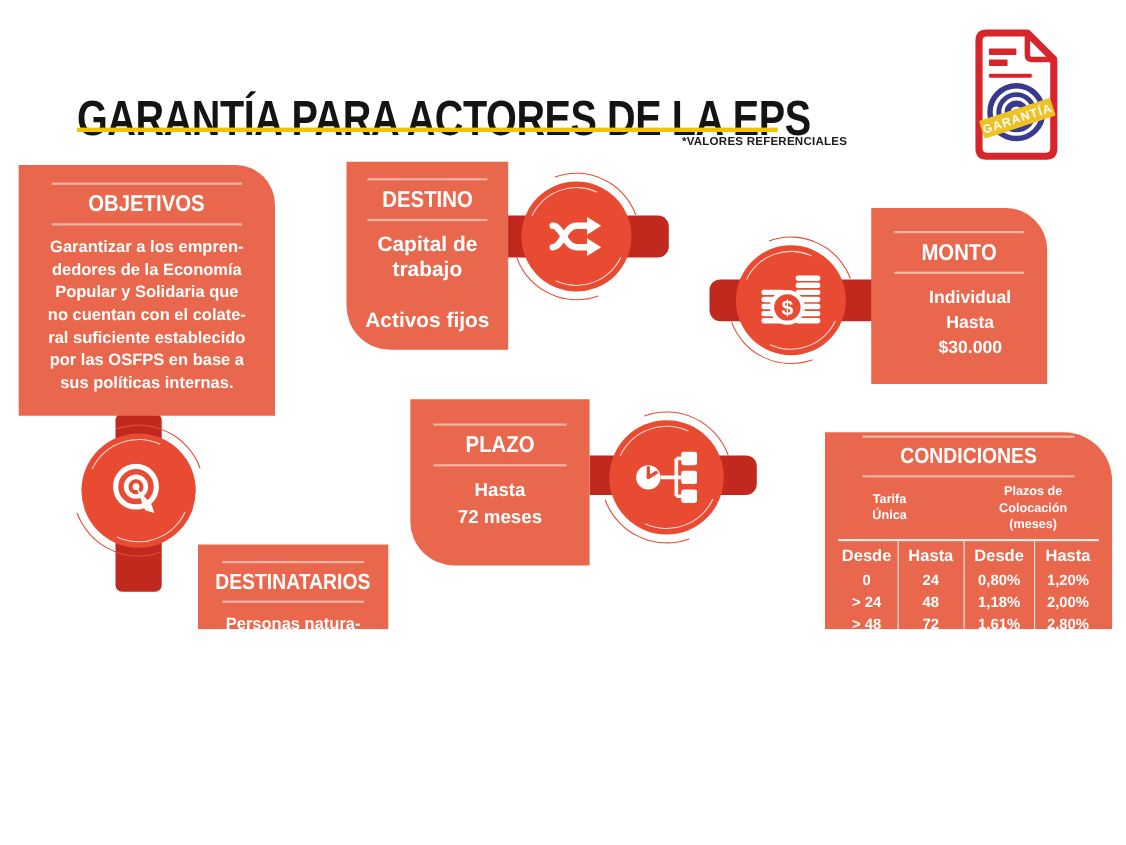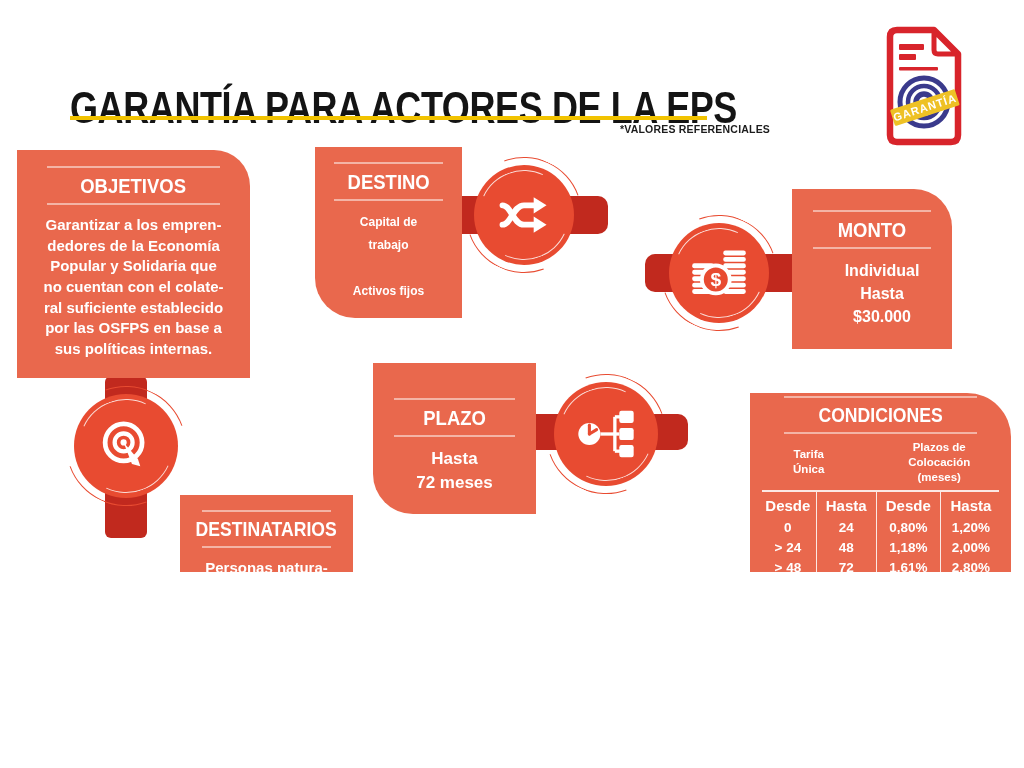--- a/index.html
+++ b/index.html
@@ -31,26 +31,26 @@
   .condense{display:inline-block;transform:scaleX(.88);transform-origin:50% 50%;white-space:nowrap;}
   .rule{height:2px;background:rgba(255,255,255,.5);margin:0 auto;width:74%;}
   .rule.top{margin-bottom:5px;}
   .rule.bot{margin-top:4px;}
   .body{white-space:pre;font-weight:bold;margin-top:10px;}
 
   .objetivos{left:17px;top:150px;width:233px;height:228px;border-radius:0 36px 0 0;padding-top:16px;}
   .objetivos .body{font-size:15px;line-height:20.6px;}
 
   .destino{left:315px;top:147px;width:147px;height:171px;border-radius:0 0 0 40px;padding-top:15px;}
-  .destino .body{font-size:12px;line-height:23px;}
+  .destino .body{font-size:19px;line-height:23px;}
 
   .monto{left:792px;top:189px;width:160px;height:160px;border-radius:0 38px 0 0;padding-top:21px;}
   .monto .body{font-size:16px;line-height:23px;margin-left:20px;}
 
-  .plazo{left:373px;top:363px;width:163px;height:151px;border-radius:0 0 0 40px;padding-top:35px;}
+  .plazo{left:373px;top:363px;width:163px;height:151px;border-radius:0 0 0 40px;padding-top:22px;}
   .plazo .body{font-size:17px;line-height:24px;}
 
   .destinatarios{left:180px;top:495px;width:173px;height:235px;border-radius:0 0 0 40px;padding-top:15px;}
   .destinatarios h2{font-size:20px;}
   .destinatarios .body{font-size:15px;line-height:20.6px;}
 
   .cobertura{left:547px;top:607px;width:158px;height:119px;border-radius:0 0 36px 0;padding-top:14px;}
   .cobertura .body{font-size:17px;margin-top:8px;}
 
   .condiciones{left:750px;top:393px;width:261px;height:218px;border-radius:0 44px 0 0;padding-top:3px;}

